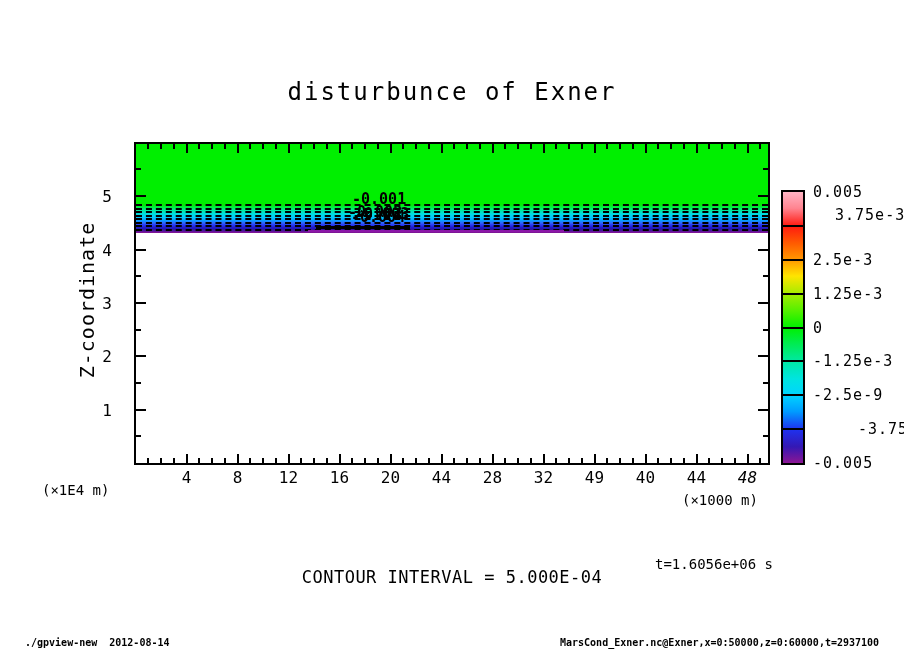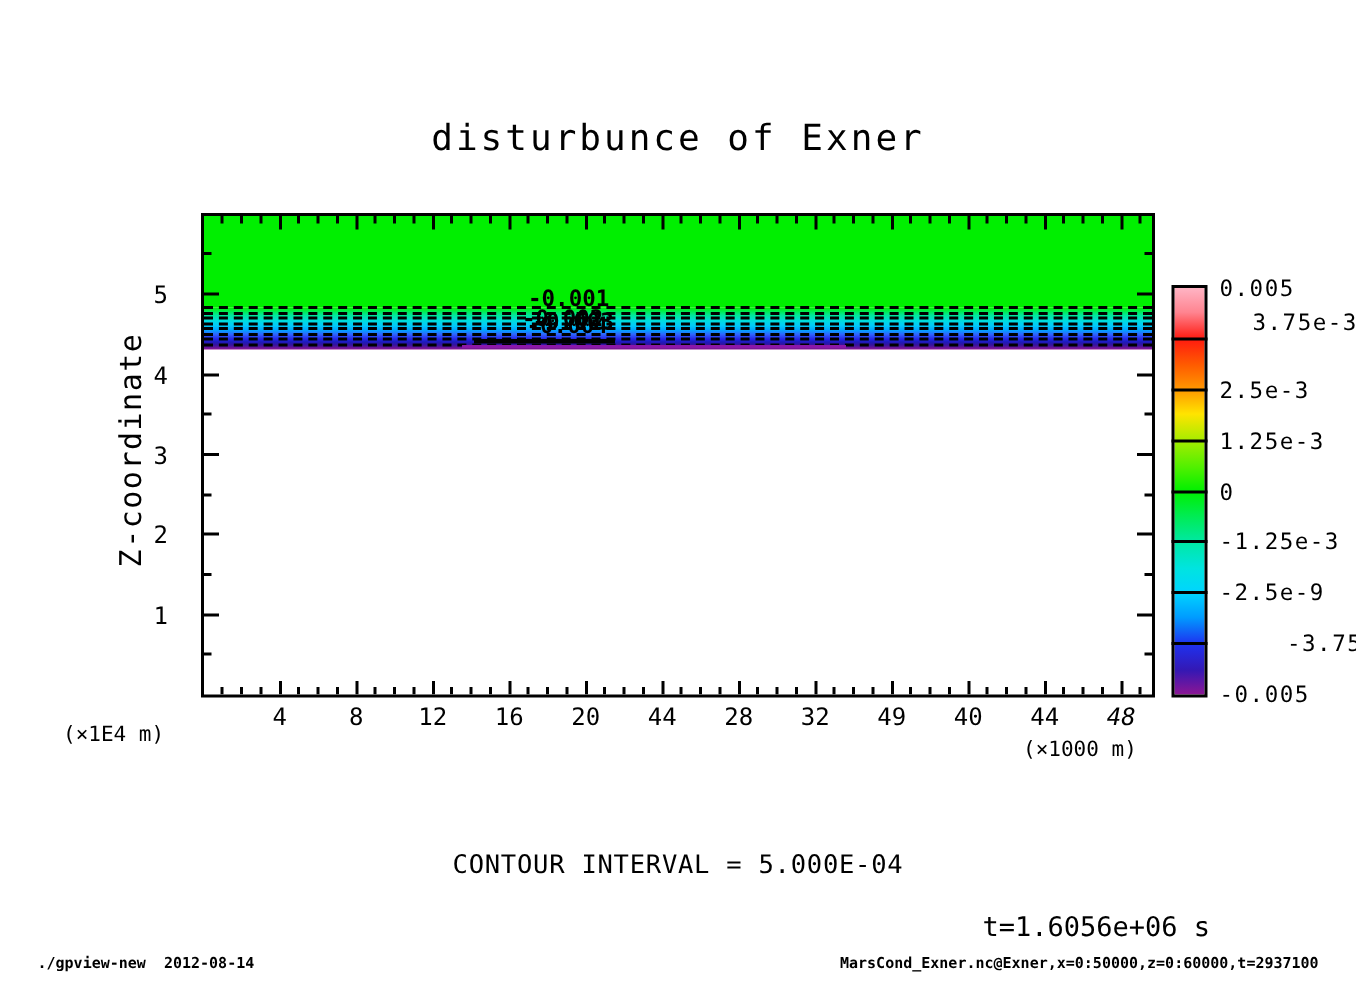--- a/index.html
+++ b/index.html
@@ -23,21 +23,21 @@
   #xlab{left:452px;top:518px;transform:translateX(-50%);font-size:20px;letter-spacing:1px;white-space:pre;}
   #yunit{left:42px;top:482px;font-size:14px;white-space:pre;}
   #xunit{left:682px;top:492px;font-size:14px;white-space:pre;}
   #cbar{left:781px;top:190px;width:24px;height:275px;border:2px solid #000;box-sizing:border-box;
         background:linear-gradient(180deg,#ffb4c4 0%,#ff8490 6%,#ff1a10 12.5%,#ff5c00 19%,
         #ff9800 25%,#ffe400 31%,#a6ec00 37.5%,#52f000 44%,#00f000 50%,#00ec52 56%,
         #00e8a4 62.5%,#00e4e0 69%,#00d4ff 75%,#009cff 81%,#1e32f0 87.5%,#3418b4 94%,#8c1694 100%);}
   .cbar-sep{left:781px;width:24px;height:2px;background:#000;}
   .cbar-lab{left:813px;font-size:15px;letter-spacing:1px;white-space:pre;}
   #contour-interval{left:452px;top:567px;transform:translateX(-50%);font-size:17px;letter-spacing:0.5px;white-space:pre;}
-  #time-label{left:655px;top:608px;font-size:18px;white-space:pre;}
+  #time-label{left:655px;top:556px;font-size:14px;white-space:pre;}
   .footer{font-size:10px;font-weight:bold;letter-spacing:0;white-space:pre;text-align:center;}
   #footer-left{left:25px;top:637px;}
   #footer-right{left:560px;top:637px;}
 </style>
 </head>
 <body>
 
 <div id="canvas">
 
   <div id="title" class="abs">disturbunce of Exner</div>

